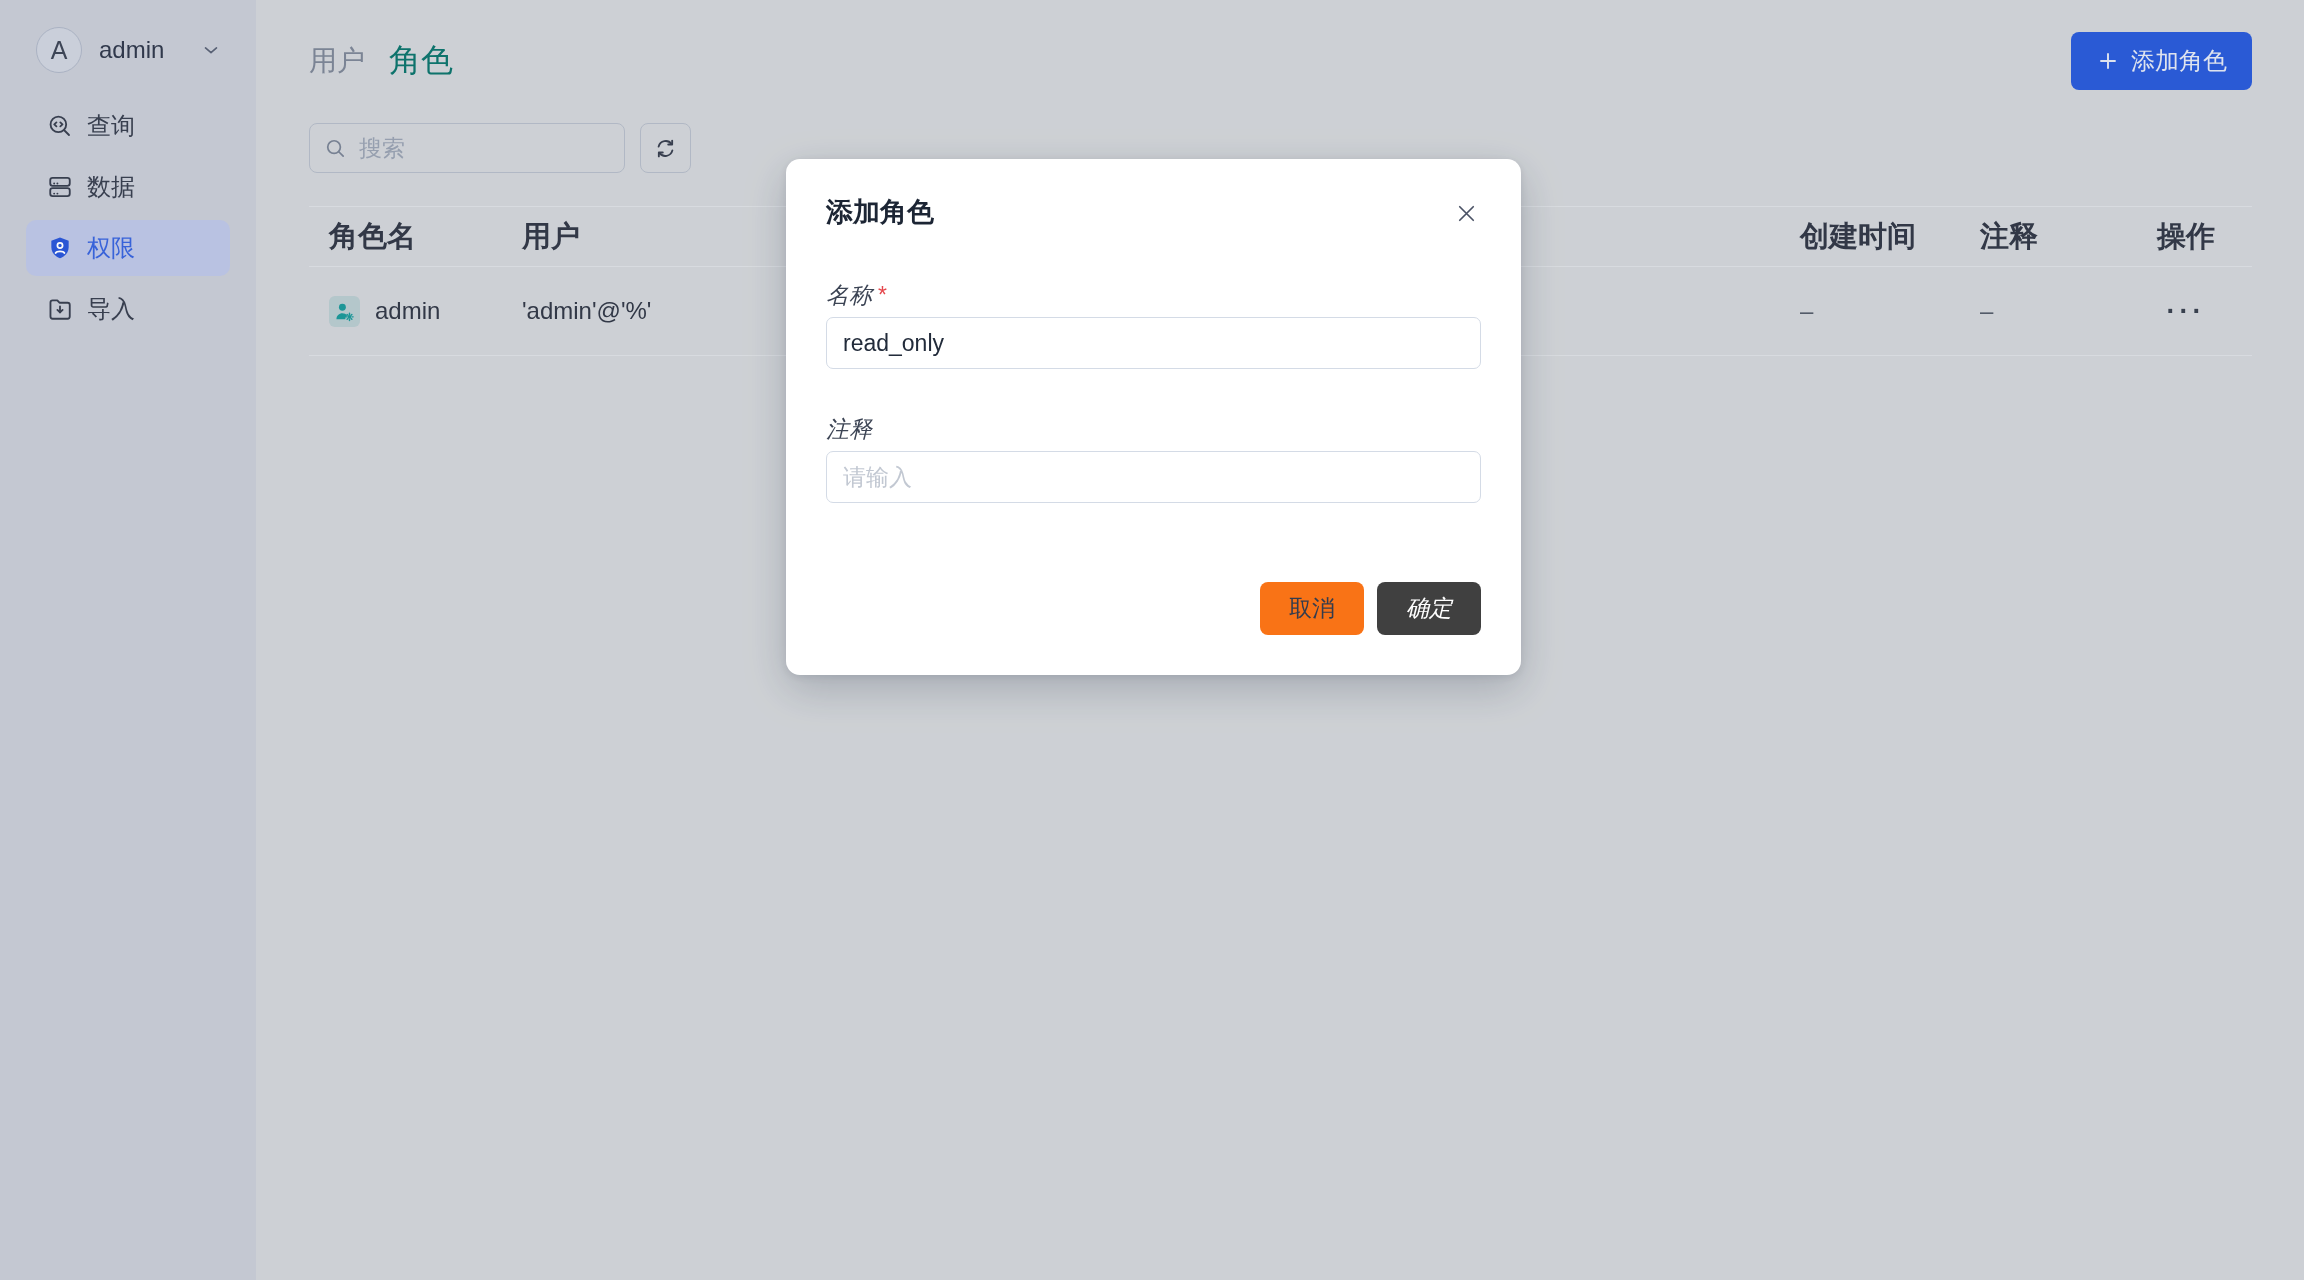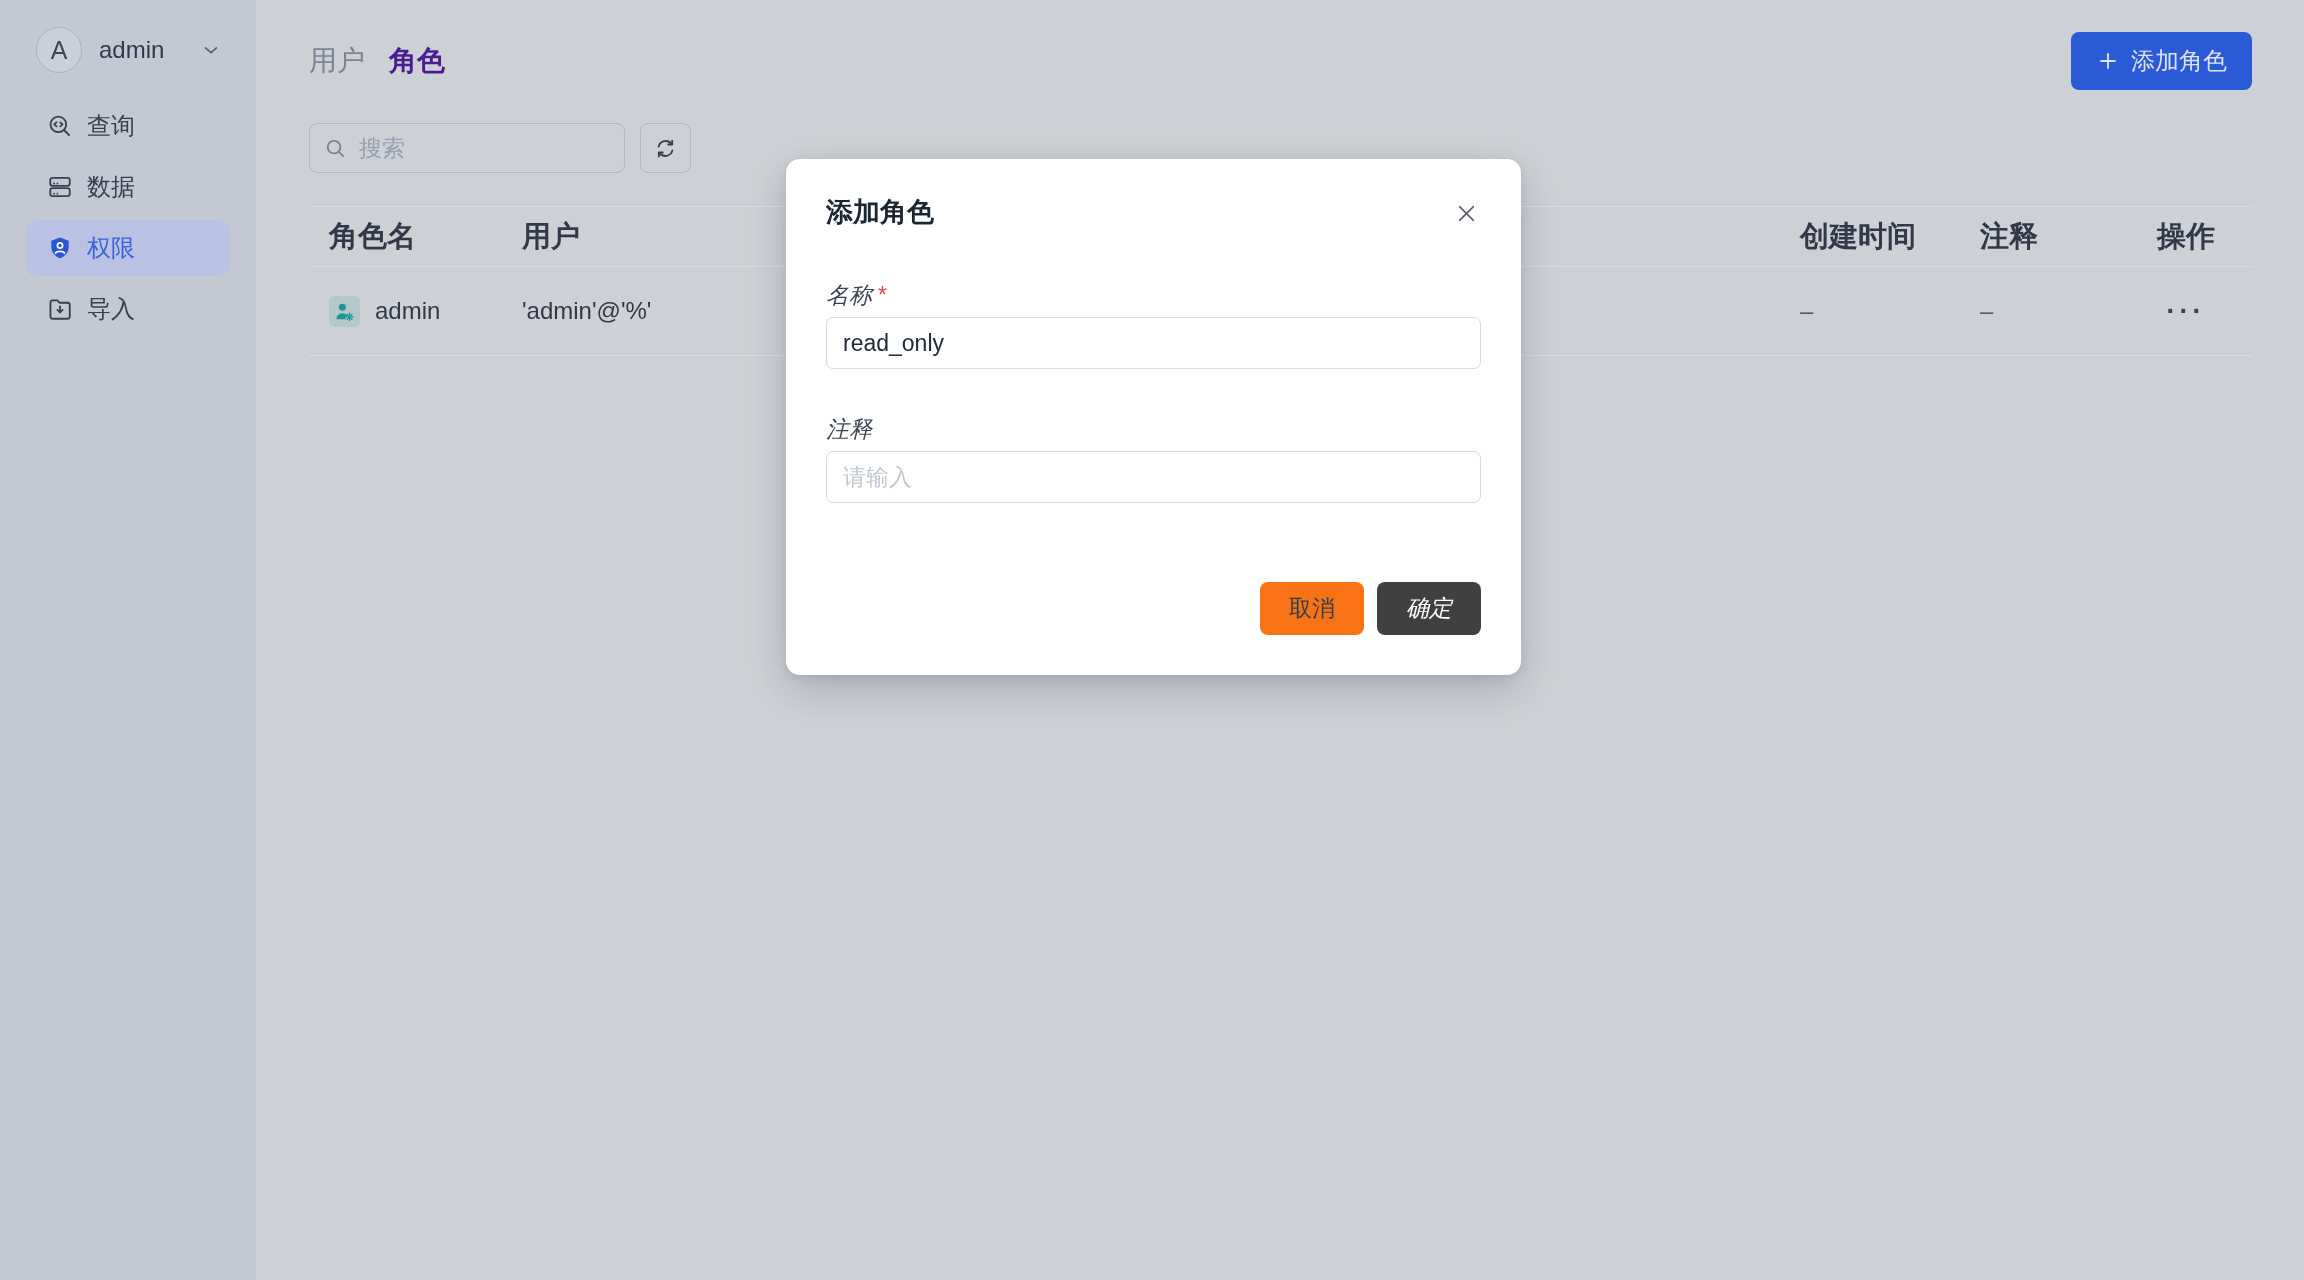--- a/index.html
+++ b/index.html
@@ -23,21 +23,21 @@
     padding-left:21px;gap:14px;box-sizing:border-box;color:#3a4150;cursor:pointer;}
   .nav-item .lbl{font-size:24px;}
   .nav-item.active{background:#bdc6e6;color:#3a65dd;}
   .icon24{width:26px;height:26px;display:block;}
 
   
   .main{flex:1;box-sizing:border-box;padding:0 52px 0 53px;}
   .topbar{margin-top:32px;height:58px;display:flex;align-items:center;justify-content:space-between;}
   .breadcrumb{display:flex;align-items:center;gap:24px;}
   .crumb-muted{font-size:28px;color:#7e8797;}
-  .crumb-current{font-size:28px;font-weight:700;color:#4c1d95;}
+  .crumb-current{font-size:32px;font-weight:400;color:#0f766e;}
   .add-btn{height:58px;padding:0 25px;border:none;border-radius:8px;background:#2b5cd9;color:#e3e8f2;
     font-size:24px;display:flex;align-items:center;gap:11px;cursor:pointer;font-family:inherit;}
   .toolbar{margin-top:33px;display:flex;gap:15px;}
   .search-box{width:316px;height:50px;border:1.5px solid #b5bcc8;border-radius:8px;display:flex;align-items:center;
     padding:0 14px;box-sizing:border-box;gap:10px;background:transparent;}
   .search-box input{flex:1;border:none;outline:none;background:transparent;font-size:23px;color:#0f172a;
     font-family:inherit;min-width:0;}
   .search-box input::placeholder{color:#9aa3b2;}
   .refresh-btn{width:51px;height:50px;border:1.5px solid #b5bcc8;border-radius:8px;background:transparent;
     display:flex;align-items:center;justify-content:center;cursor:pointer;box-sizing:border-box;}

